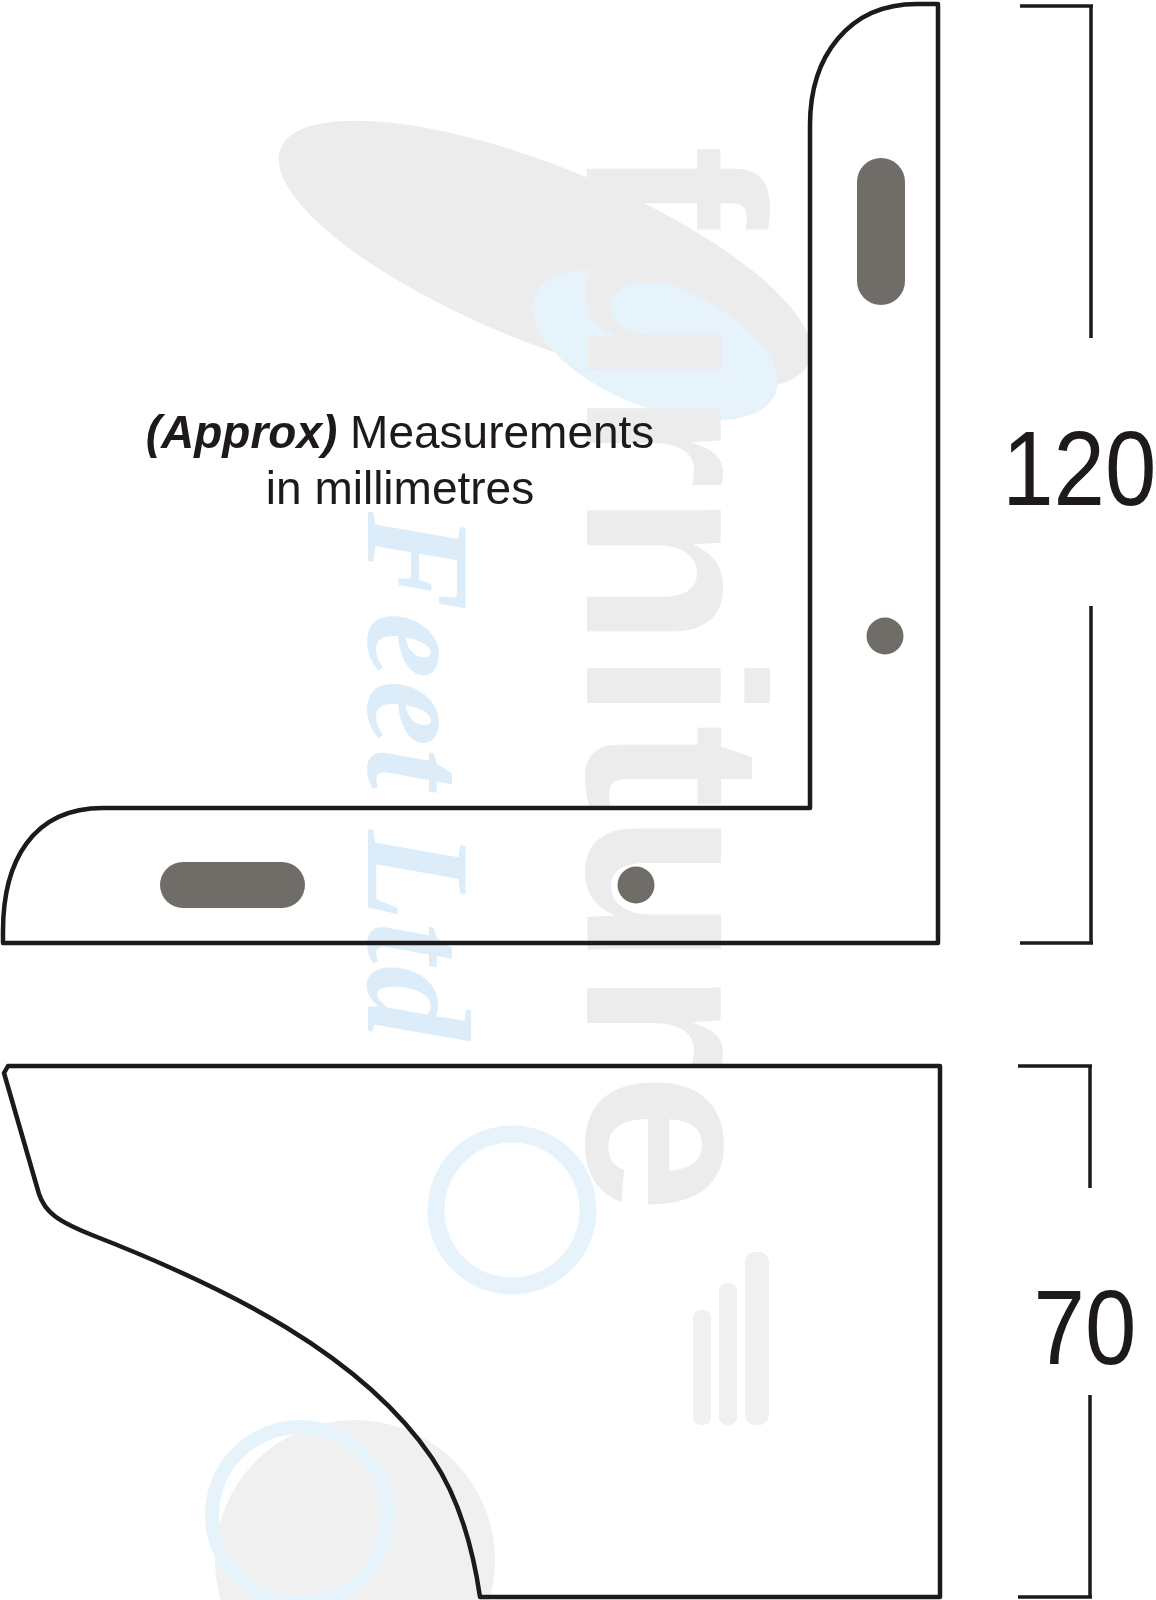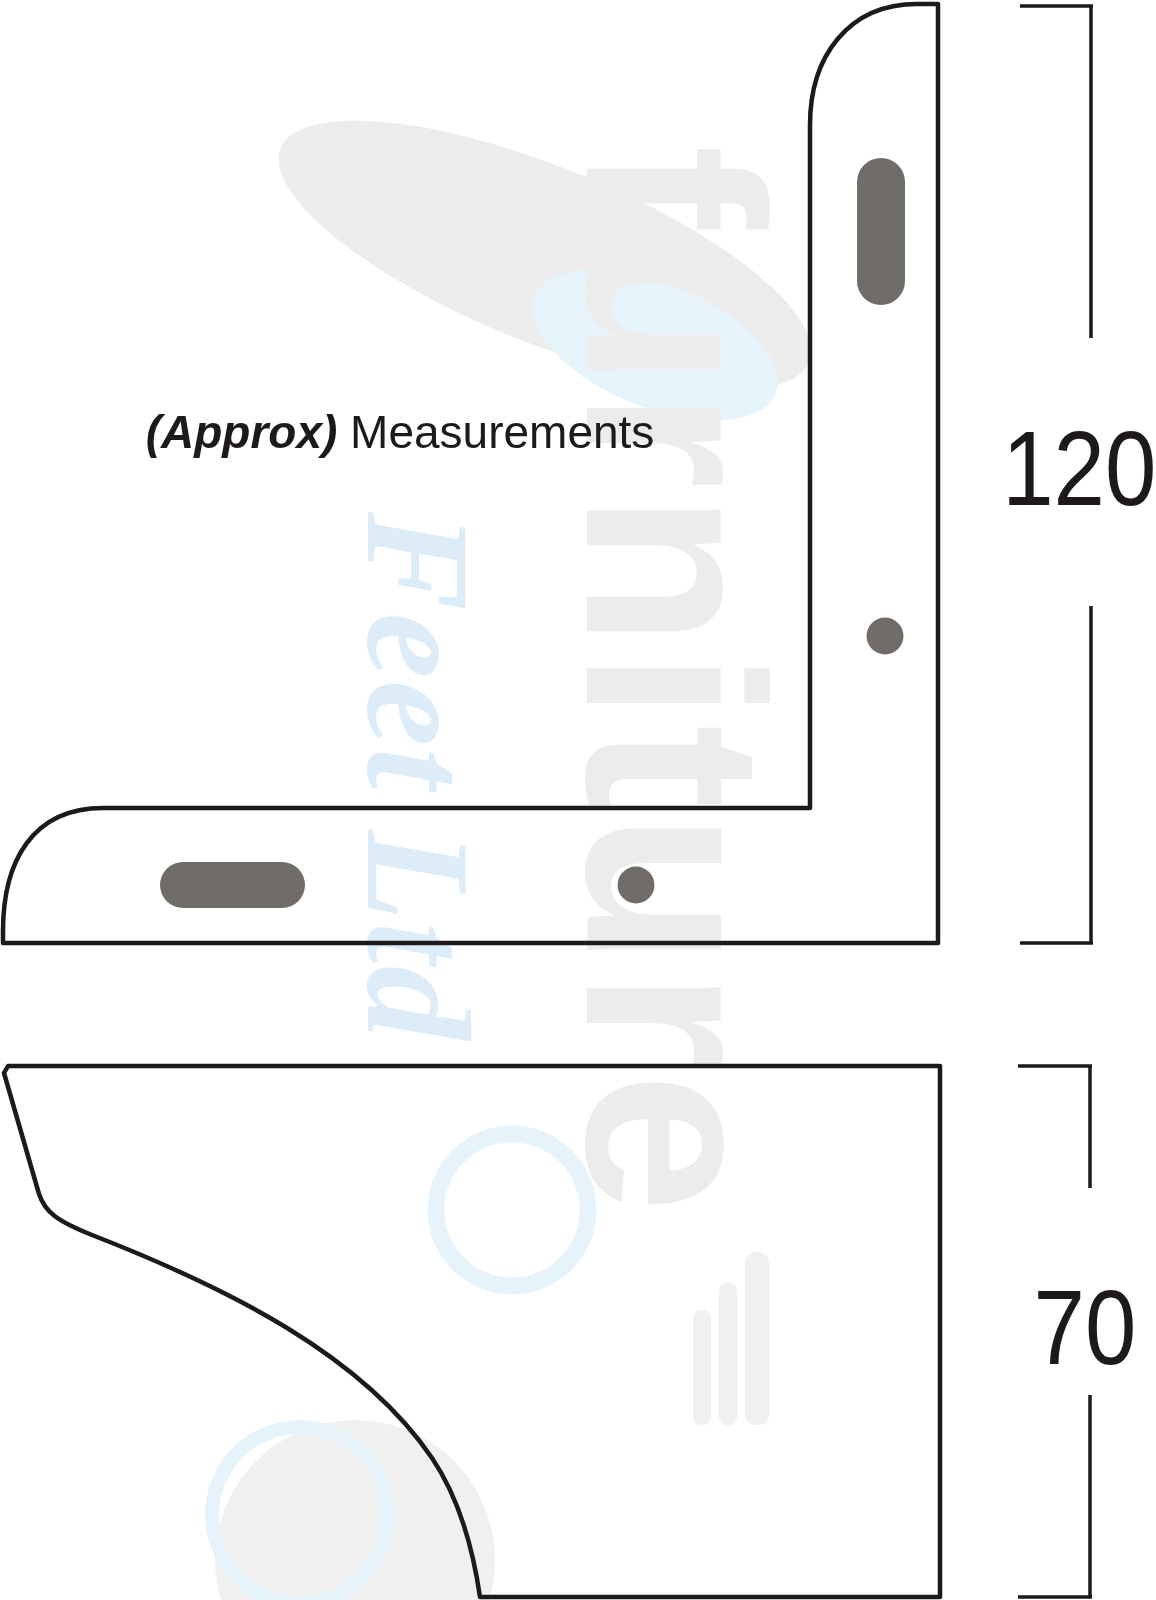--- a/index.html
+++ b/index.html
@@ -97,18 +97,19 @@
     <g>
       <path class="dim" d="M 1018 1066 H 1092"></path>
       <path class="dim" d="M 1090 1066 V 1188"></path>
       <path class="dim" d="M 1090 1395 V 1597"></path>
       <path class="dim" d="M 1018 1597 H 1092"></path>
     </g>
   </svg>
 
   <div class="note">
     <div><span class="b">(Approx)</span><span> Measurements</span></div>
+    <div>in millimetres</div>
   </div>
 
   <div id="dim120" class="dim-label">120</div>
   <div id="dim70" class="dim-label">70</div>
 
 </div>
 
 </body></html>

